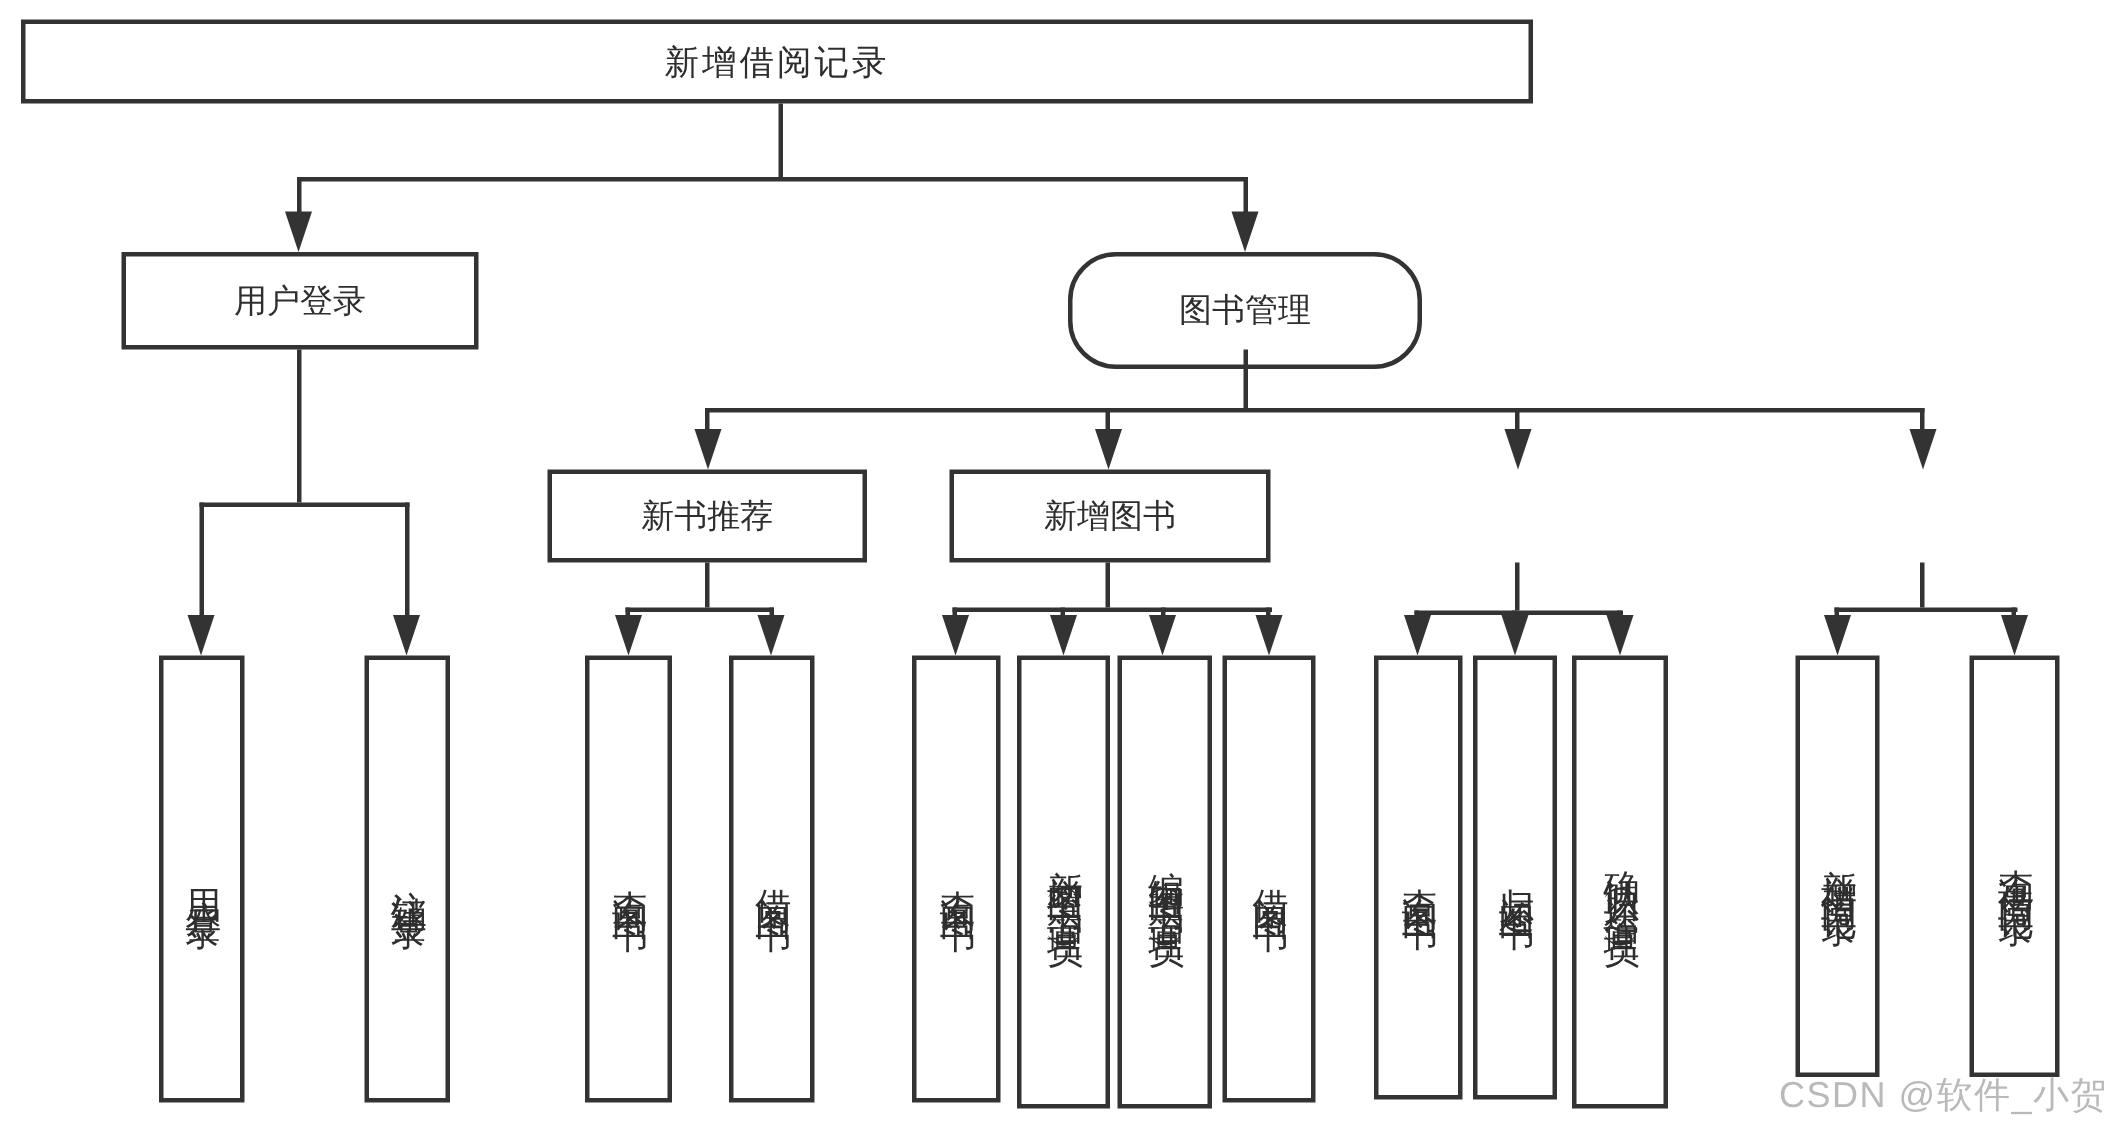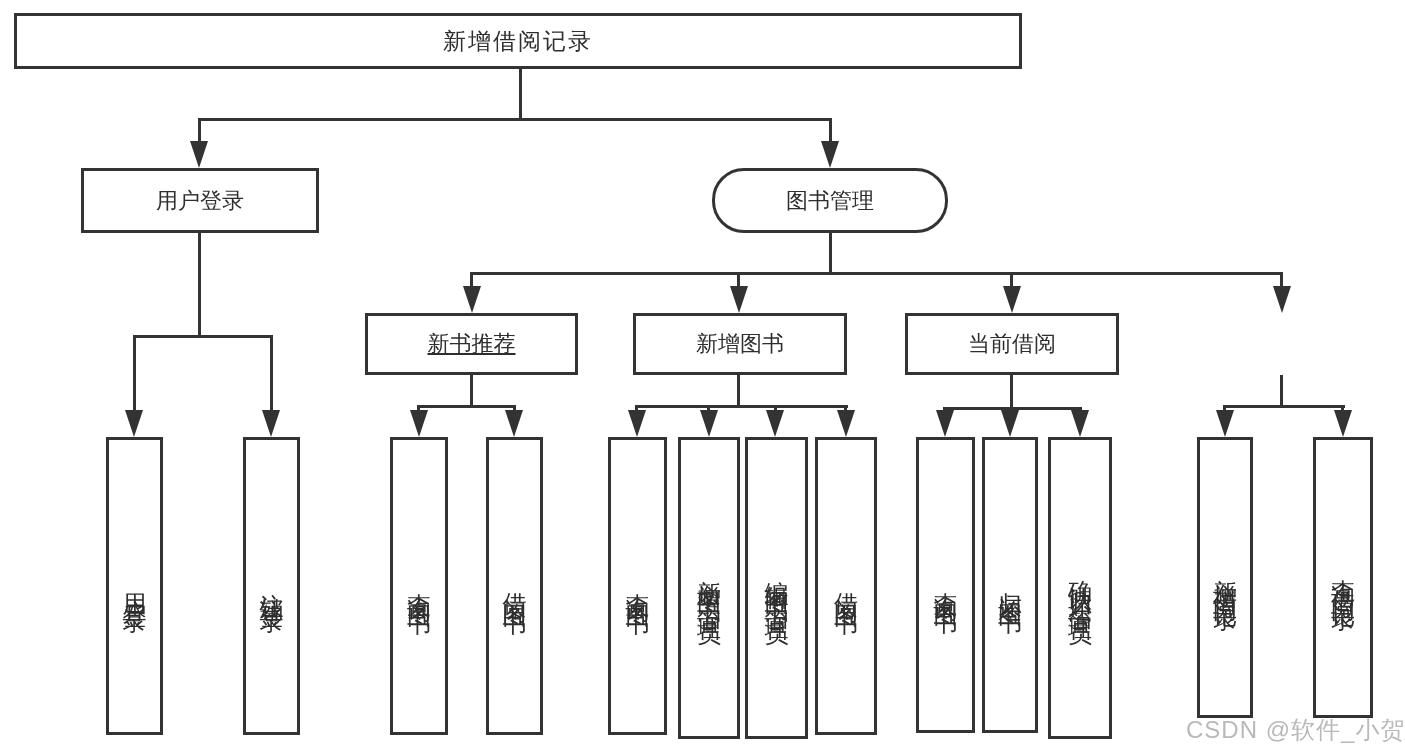--- a/index.html
+++ b/index.html
@@ -38,43 +38,42 @@
   <div class="node root-node" style="left:14px; top:13px; width:1008px; height:56px;">新增借阅记录</div>
 
   <div class="vline" style="left:519px; top:69px; height:49px;"></div>
   <div class="hline" style="left:198px; top:118px; width:634px;"></div>
   <div class="vline" style="left:198px; top:118px; height:32px;"></div>
   <div class="vline" style="left:829px; top:118px; height:32px;"></div>
   <div class="arrow" style="left:190px; top:141px;"></div>
   <div class="arrow" style="left:821px; top:141px;"></div>
 
   <div class="node" style="left:81px; top:168px; width:238px; height:65px;">用户登录</div>
-  <div class="node" style="left:712px; top:168px; width:236px; height:65px;border-radius:32px;">图书管理</div>
+  <div class="node" style="left:712px; top:168px; width:236px; height:78px;border-radius:32px;">图书管理</div>
 
   <div class="vline" style="left:198px; top:233px; height:102px;"></div>
   <div class="hline" style="left:133px; top:335px; width:140px;"></div>
   <div class="vline" style="left:133px; top:335px; height:84px;"></div>
   <div class="vline" style="left:270px; top:335px; height:84px;"></div>
   <div class="arrow" style="left:125px; top:410px;"></div>
   <div class="arrow" style="left:262px; top:410px;"></div>
 
   <div class="vline" style="left:829px; top:233px; height:39px;"></div>
   <div class="hline" style="left:470px; top:272px; width:813px;"></div>
   <div class="vline" style="left:470px;  top:272px; height:23px;"></div>
   <div class="vline" style="left:737px;  top:272px; height:23px;"></div>
   <div class="vline" style="left:1010px; top:272px; height:23px;"></div>
   <div class="vline" style="left:1280px; top:272px; height:23px;"></div>
   <div class="arrow" style="left:463px;  top:286px;"></div>
   <div class="arrow" style="left:730px;  top:286px;"></div>
   <div class="arrow" style="left:1003px; top:286px;"></div>
   <div class="arrow" style="left:1273px; top:286px;"></div>
 
-  <div class="node" style="left:365px; top:313px; width:213px; height:62px;text-decoration:underline;">新书推荐</div>
+  <div class="node" style="left:365px; top:313px; width:213px; height:62px;">新书推荐</div>
   <div class="node" style="left:633px; top:313px; width:214px; height:62px;">新增图书</div>
-  <div class="node" style="left:905px; top:313px; width:214px; height:62px;">当前借阅</div>
 
   <div class="vline" style="left:470px; top:375px; height:30px;"></div>
   <div class="hline" style="left:417px; top:405px; width:99px;"></div>
   <div class="vline" style="left:417px; top:405px; height:14px;"></div>
   <div class="vline" style="left:513px; top:405px; height:14px;"></div>
   <div class="arrow" style="left:410px; top:410px;"></div>
   <div class="arrow" style="left:505px; top:410px;"></div>
 
   <div class="vline" style="left:737px; top:375px; height:30px;"></div>
   <div class="hline" style="left:635px; top:405px; width:213px;"></div>

